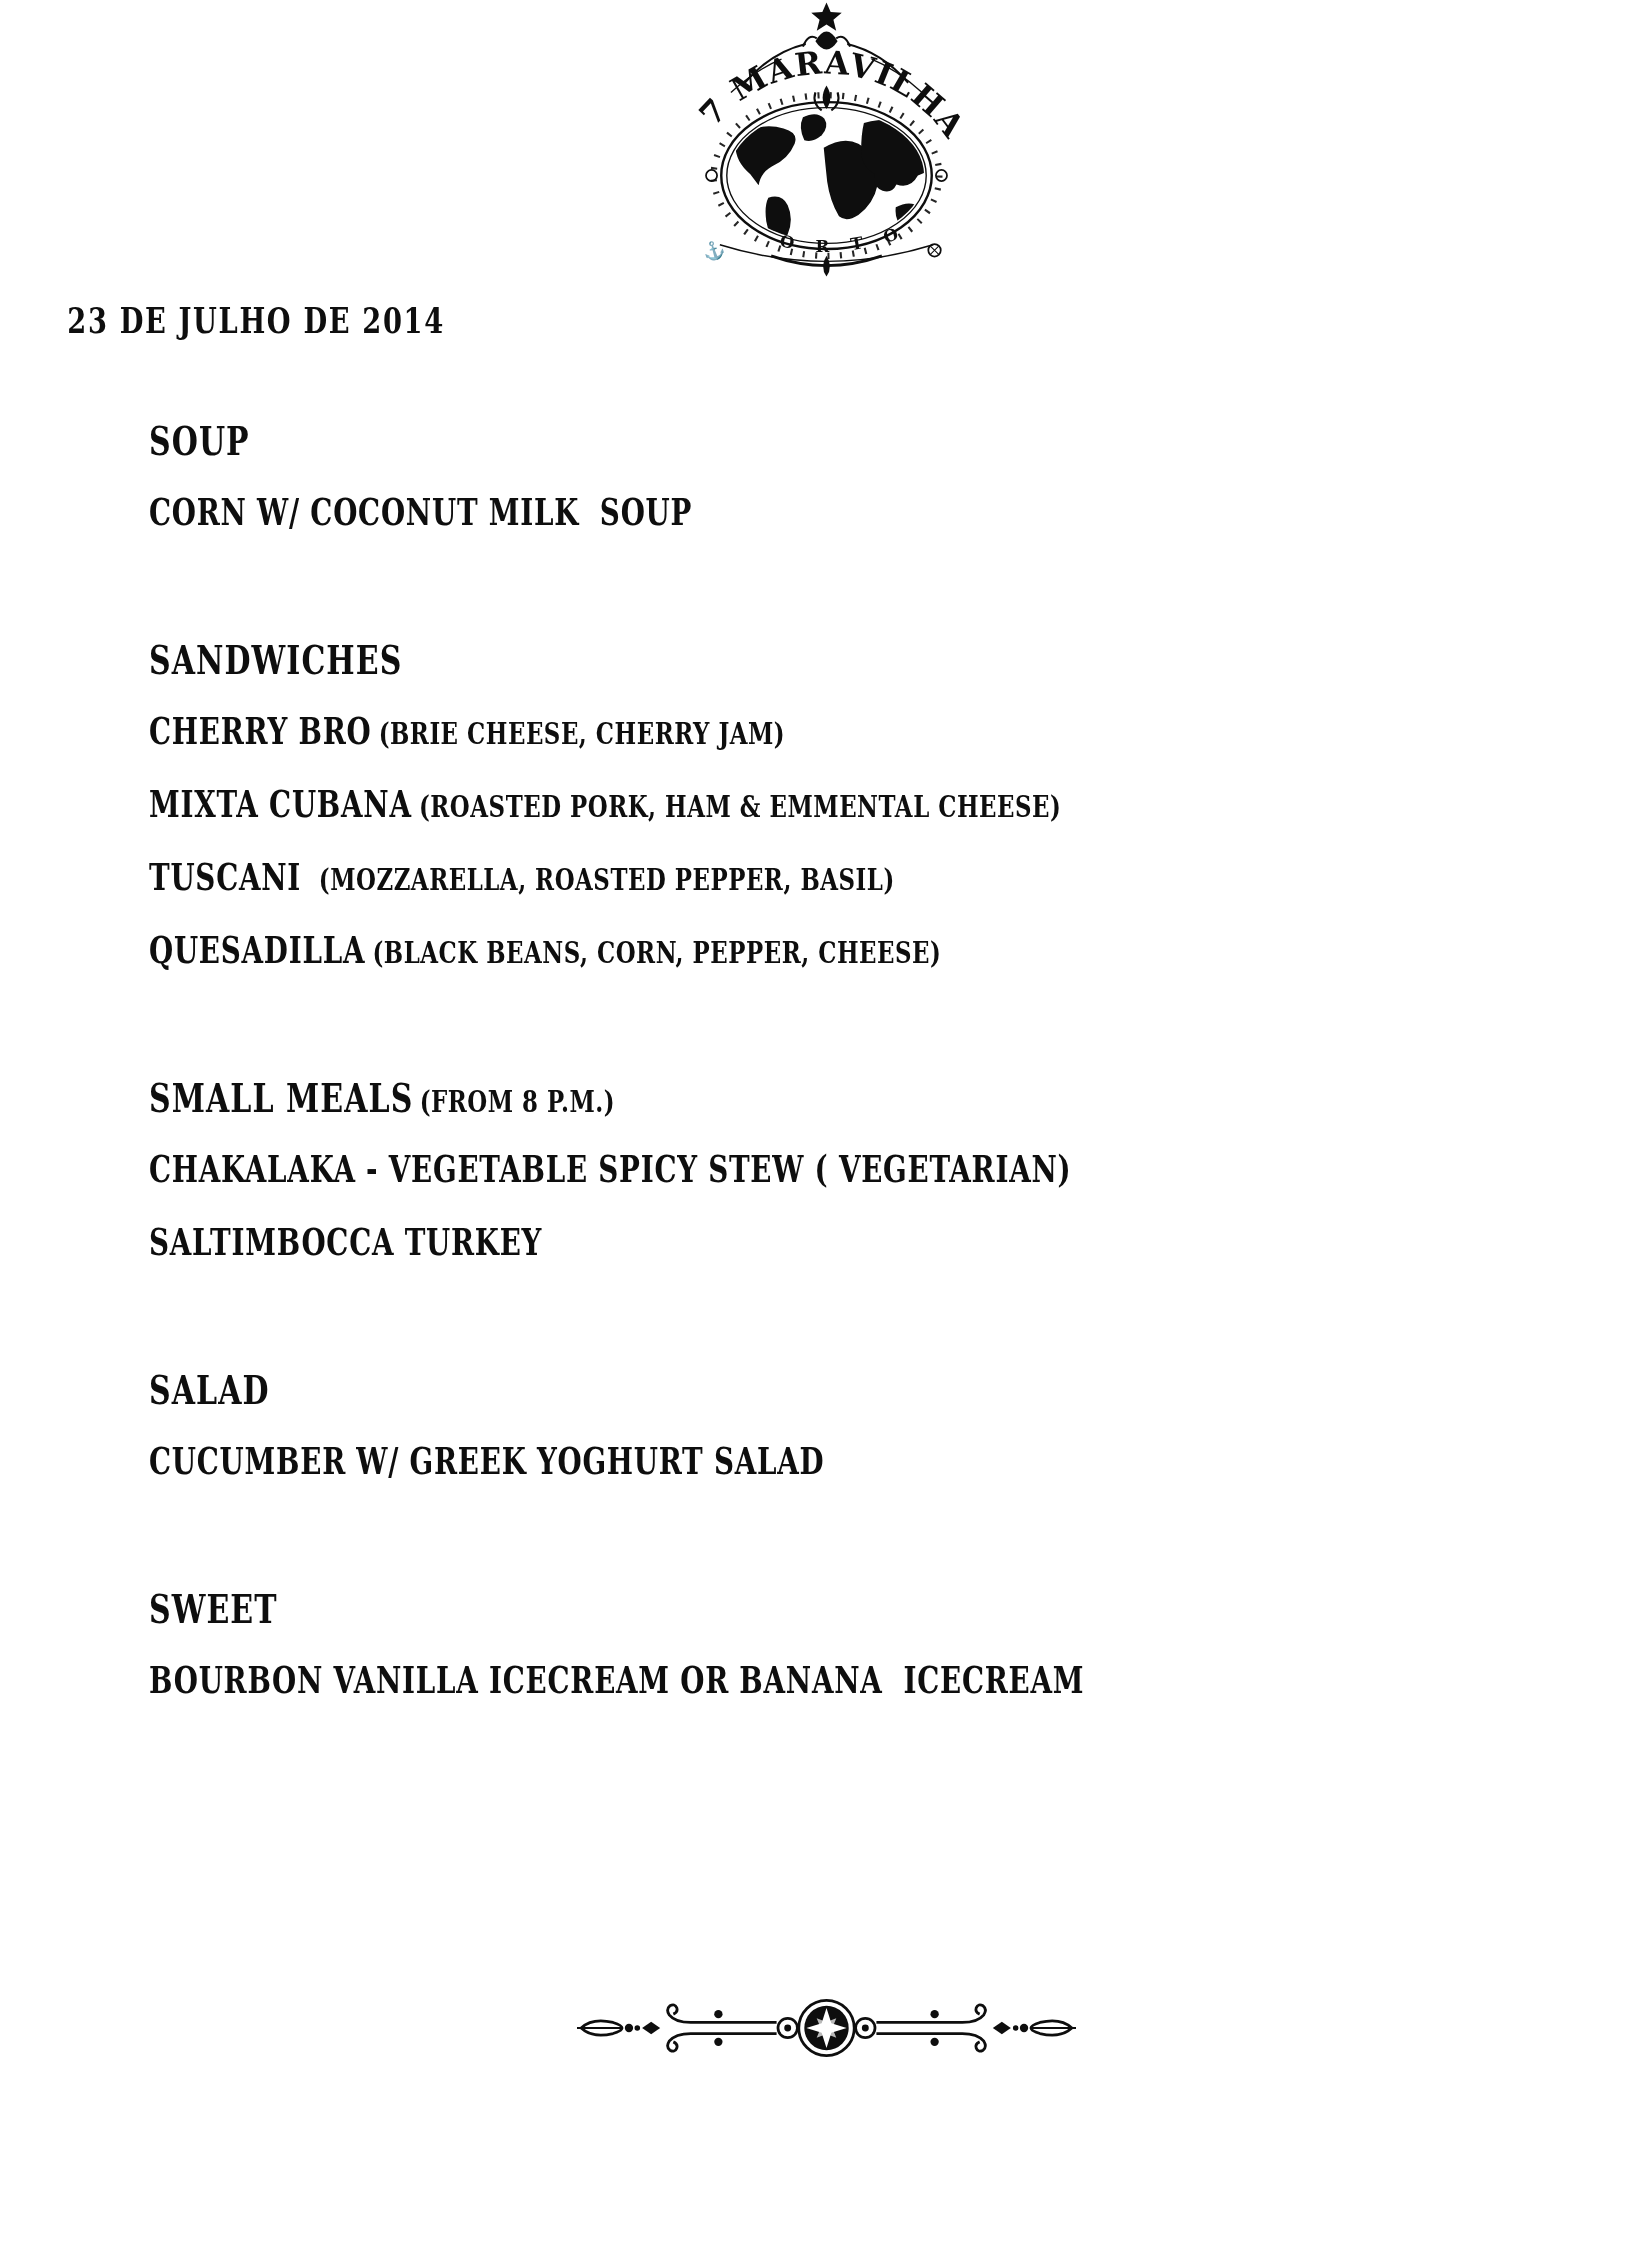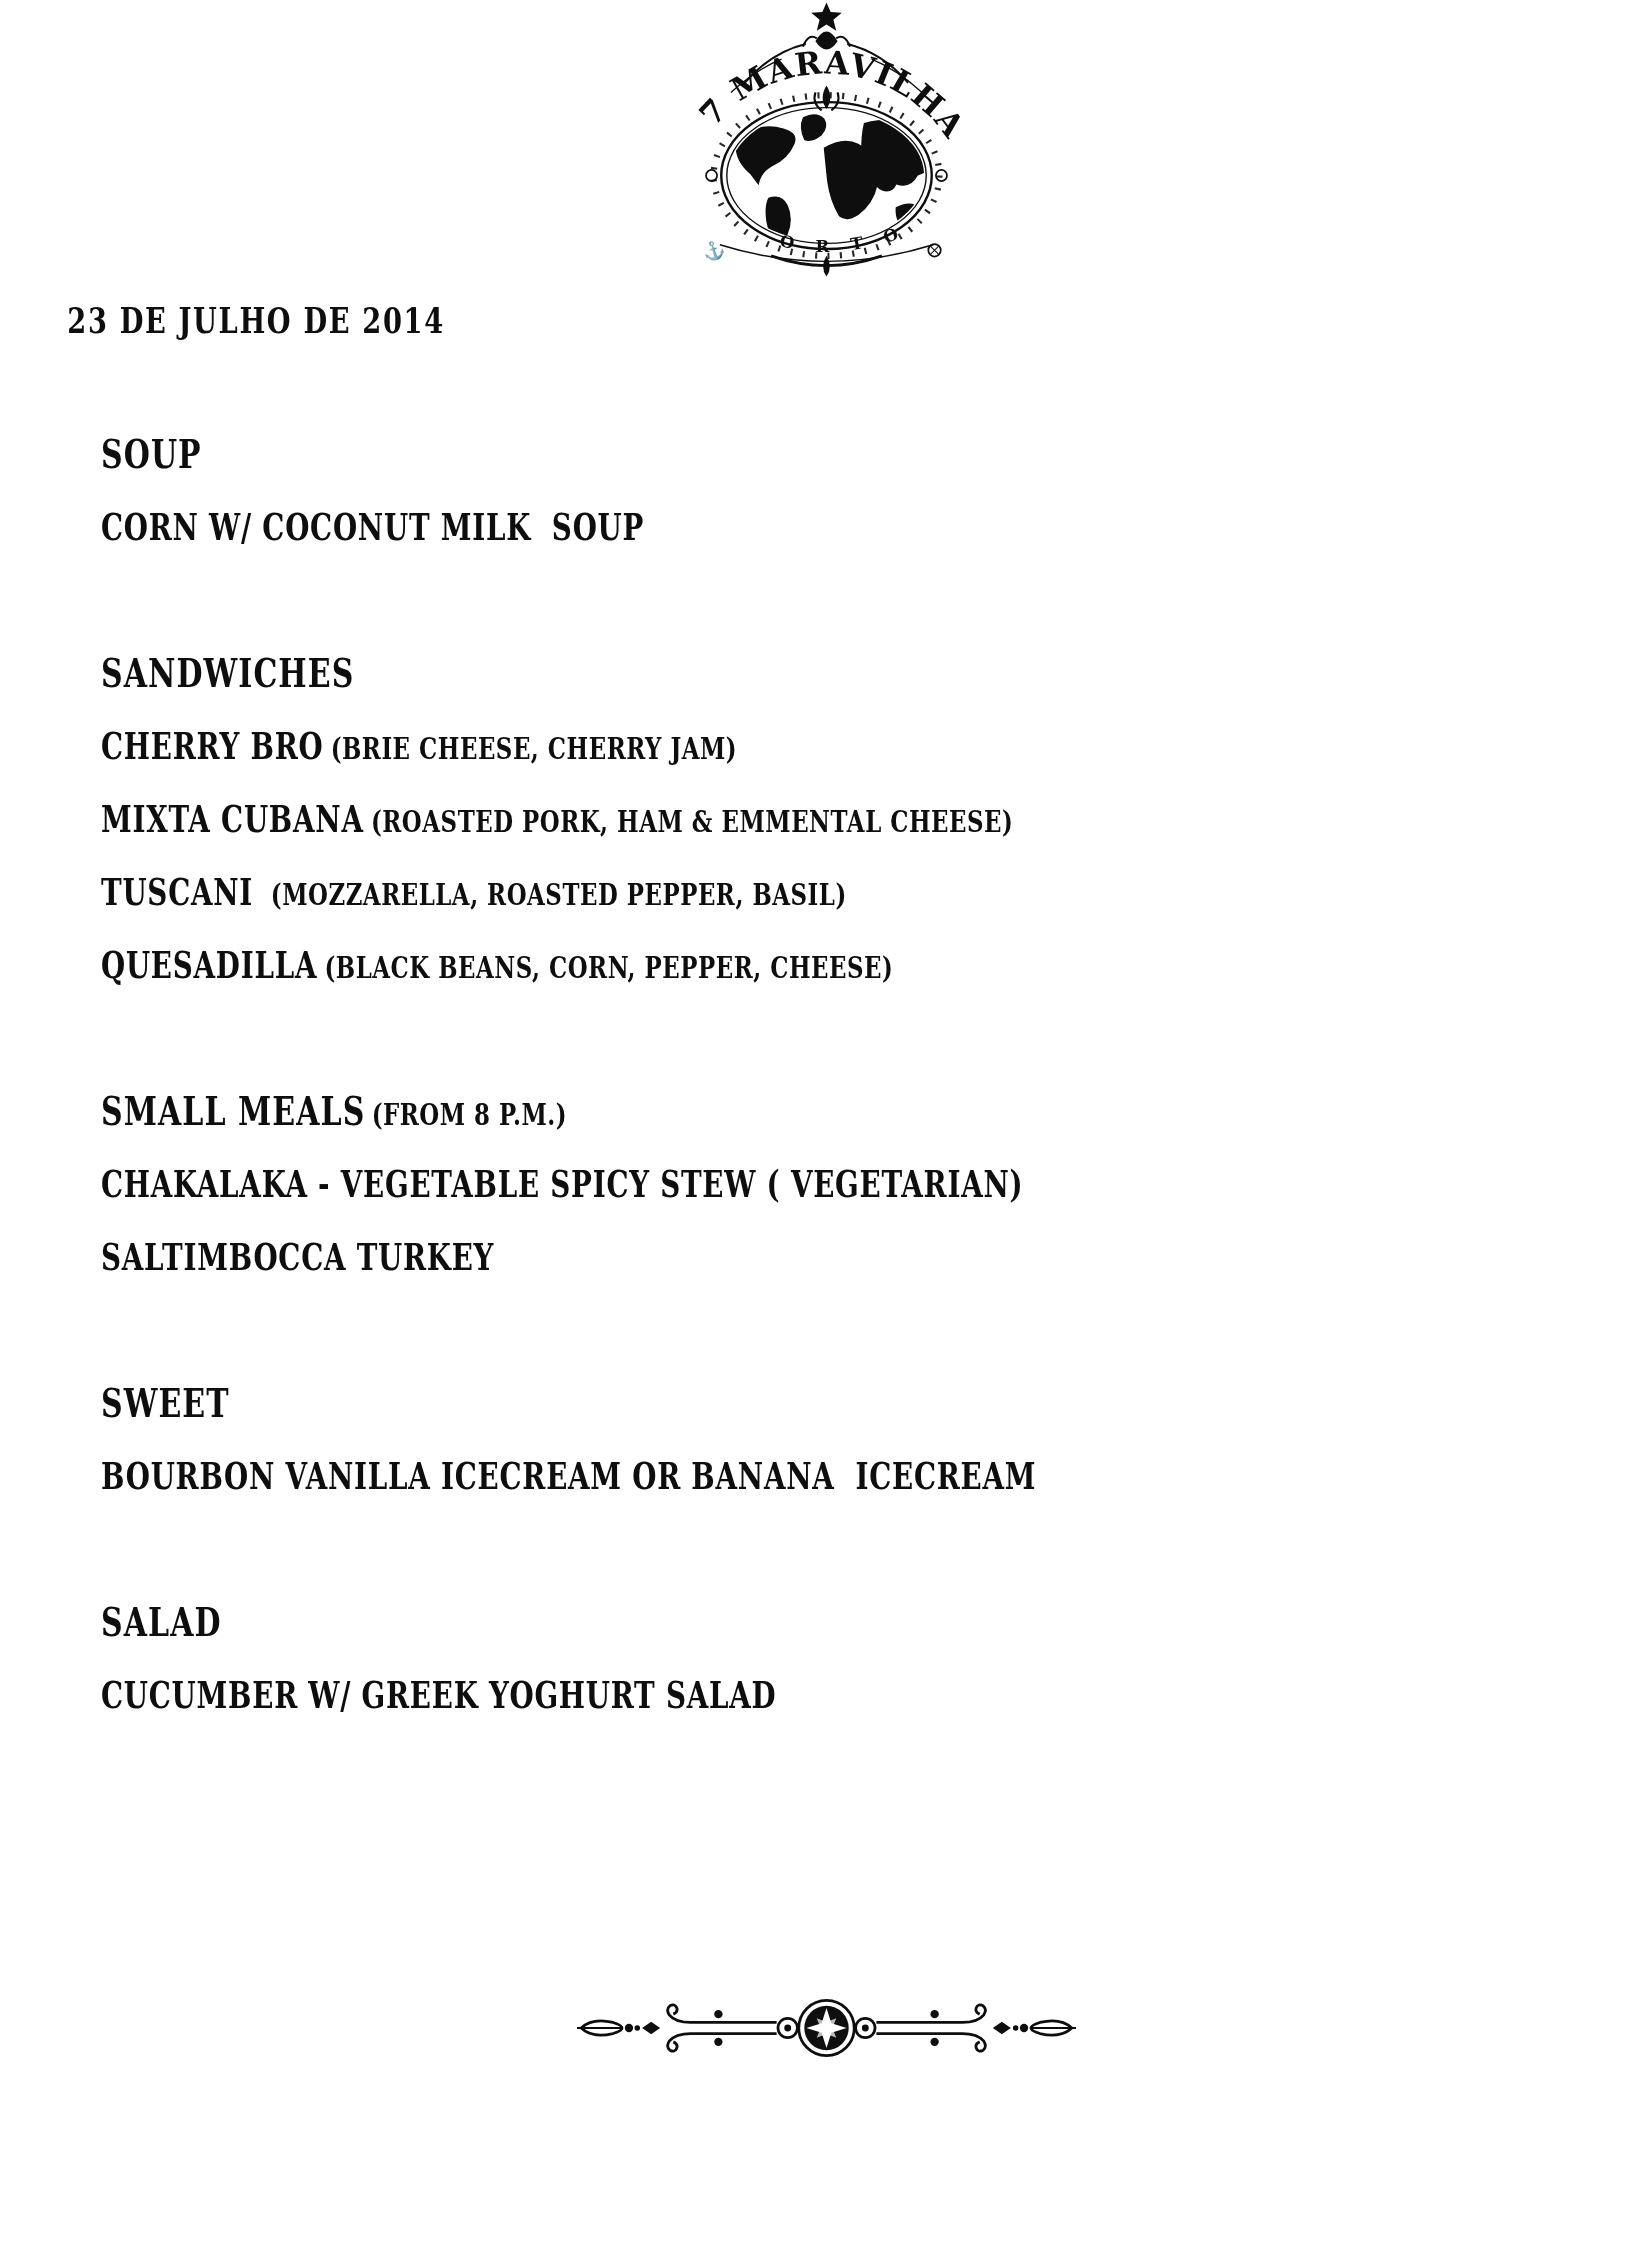--- a/index.html
+++ b/index.html
@@ -25,22 +25,23 @@
     display:inline-block;
     transform:scaleX(0.78); transform-origin:50% 50%;
     font-size:35px; font-weight:700; letter-spacing:2.1px;
   }
 
   
   .menu { position:absolute; left:101px; top:417px; width:1470px; }
   .section + .section { margin-top:73px; }
   .line {
     height:73px;
-    display:flex; align-items:center;
+    display:flex; 
     white-space:pre;
+    margin-left:48px;
   }
   .cond { display:inline-block; transform:scaleX(0.75); transform-origin:0 50%; }
   .heading-text { font-size:40px; font-weight:700; letter-spacing:1.4px; }
   .item-name   { font-size:37px; font-weight:700; letter-spacing:1px; }
   .item-note   { font-size:30.5px; font-weight:700; letter-spacing:0.7px; margin-left:9.7px; }
   .heading-note{ font-size:30.5px; font-weight:700; letter-spacing:0.7px; margin-left:8.3px; }
 
   
   .divider-wrap { position:absolute; left:577px; top:1985px; width:499px; height:86px; }
 
@@ -158,33 +159,33 @@
       <div class="line">
         <span class="cond"><span class="item-name">CHAKALAKA - VEGETABLE SPICY STEW ( VEGETARIAN)</span></span>
       </div>
       <div class="line">
         <span class="cond"><span class="item-name">SALTIMBOCCA TURKEY</span></span>
       </div>
     </div>
 
     <div class="section">
       <div class="line">
+        <span class="cond"><span class="heading-text">SALAD</span></span>
+      </div>
+      <div class="line">
+        <span class="cond"><span class="item-name">CUCUMBER W/ GREEK YOGHURT SALAD</span></span>
+      </div>
+    </div>
+
+    <div class="section">
+      <div class="line">
         <span class="cond"><span class="heading-text">SWEET</span></span>
       </div>
       <div class="line">
         <span class="cond"><span class="item-name">BOURBON VANILLA ICECREAM OR BANANA  ICECREAM</span></span>
-      </div>
-    </div>
-
-    <div class="section">
-      <div class="line">
-        <span class="cond"><span class="heading-text">SALAD</span></span>
-      </div>
-      <div class="line">
-        <span class="cond"><span class="item-name">CUCUMBER W/ GREEK YOGHURT SALAD</span></span>
       </div>
     </div>
 
   </div>
 
   <div class="divider-wrap">
     <svg width="499" height="86" viewBox="0 0 720 124">
       <defs>
         <g id="halfDiv" stroke="#0e0e0e" fill="none">
 

